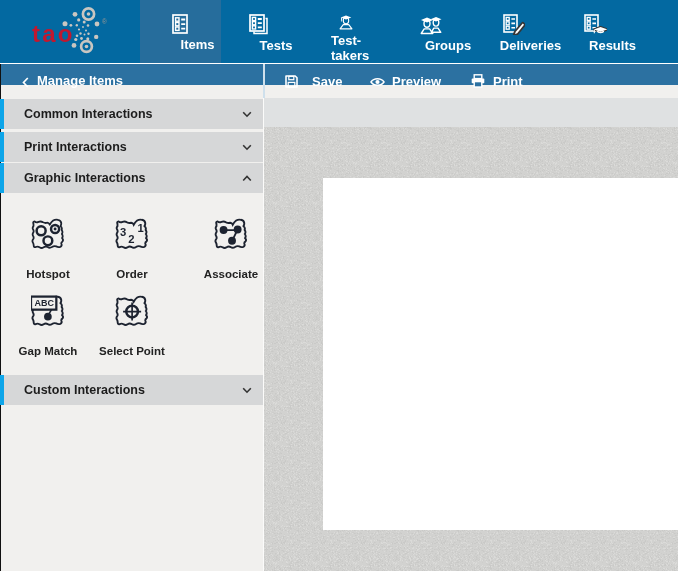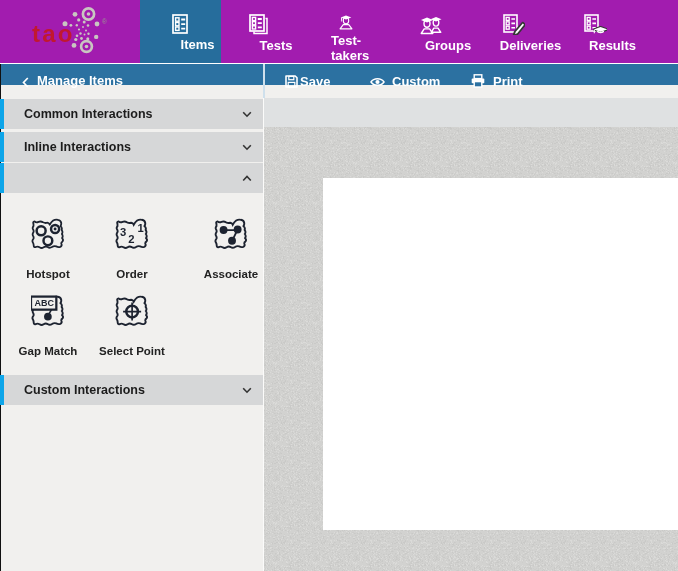--- a/index.html
+++ b/index.html
@@ -1,20 +1,20 @@
 <!DOCTYPE html>
 <html><head>
 <meta charset="utf-8">
 <style>
   html,body{margin:0;padding:0;}
   body{width:678px;height:571px;overflow:hidden;position:relative;
        font-family:"Liberation Sans",sans-serif;background:#f1f0ee;}
   .abs{position:absolute;}
   
-  #topbar{left:0;top:0;width:678px;height:80px;background:#a21caf;}
+  #topbar{left:0;top:0;width:678px;height:80px;background:#0369a1;}
   .tab{position:absolute;top:0;height:63px;display:flex;flex-direction:column;
        align-items:center;justify-content:flex-start;color:#fff;}
   .tab .lbl{font-size:13px;font-weight:bold;margin-top:3px;padding-left:34px;}
   .tab svg{margin-top:14px;}
   .tab.active{background:#266d9c;}
   
   #bluebar{left:0;top:63px;width:678px;height:22px;background:#2c71a1;
            border-top:1px solid #fff;box-sizing:border-box;}
   #managebar{left:0;top:0;width:263px;height:34px;color:#fff;}
   #managebar .txt{position:absolute;left:37px;top:9px;font-size:13px;font-weight:bold;}
@@ -148,28 +148,28 @@
     <div class="txt">Manage Items</div>
   </div>
   <div class="abs" id="bluesep"></div>
   <div class="abs" style="left:0;top:0;width:1px;height:34px;background:#111;"></div>
   <div class="tool" style="left:285px;">
     <svg class="abs" style="left:0;top:11px" width="13" height="13" viewBox="0 0 13 13" fill="none" stroke="#fff">
       <path d="M1 1 h9.2 l1.8 1.8 v9.2 h-11 Z" stroke-width="1.6" stroke-linejoin="round"></path>
       <rect x="3.8" y="1.4" width="5" height="3.3" stroke-width="1.2"></rect>
       <rect x="3.2" y="7.4" width="6.6" height="4.6" stroke-width="1.2"></rect>
     </svg>
-    <div class="abs" style="left:15px;top:10px;">Save</div>
+    <div class="abs" style="left:27px;top:10px;">Save</div>
   </div>
   <div class="tool" style="left:370px;">
     <svg class="abs" style="left:0;top:13px" width="15" height="10" viewBox="0 0 15 10">
       <path d="M1 5 C3.8 0.7 11.2 0.7 14 5 C11.2 9.3 3.8 9.3 1 5 Z" fill="none" stroke="#fff" stroke-width="1.5"></path>
       <circle cx="7.5" cy="5" r="2.1" fill="#fff"></circle>
     </svg>
-    <div class="abs" style="left:22px;top:10px;">Custom</div>
+    <div class="abs" style="left:22px;top:10px;">Preview</div>
   </div>
   <div class="tool" style="left:471px;">
     <svg class="abs" style="left:0;top:10px" width="14" height="14" viewBox="0 0 14 14" fill="none" stroke="#fff">
       <rect x="3.2" y="0.8" width="7.6" height="3.8" stroke-width="1.4"></rect>
       <rect x="0.7" y="4.6" width="12.6" height="4.6" rx="0.8" fill="#fff" stroke="none"></rect>
       <rect x="3.2" y="7.6" width="7.6" height="5.4" fill="#2c71a1" stroke-width="1.4"></rect>
     </svg>
     <div class="abs" style="left:22px;top:10px;">Print</div>
   </div>
 </div>
@@ -195,26 +195,27 @@
 <div class="abs" id="vline"></div>
 
 <div class="abs" id="sidebar"></div>
 <div class="abs acc" style="top:99px;">
   <div class="t">Common Interactions</div>
   <svg width="10" height="7" viewBox="0 0 10 7">
       <path d="M1.2 1.2 L5 5.2 L8.8 1.2" fill="none" stroke="#333" stroke-width="1.6"></path>
     </svg>
 </div>
 <div class="abs acc" style="top:132px;">
-  <div class="t">Inline Interactions</div>
+  <div class="t">Print Interactions</div>
   <svg width="10" height="7" viewBox="0 0 10 7">
       <path d="M1.2 1.2 L5 5.2 L8.8 1.2" fill="none" stroke="#333" stroke-width="1.6"></path>
     </svg>
 </div>
 <div class="abs acc" style="top:163px;">
+  <div class="t">Graphic Interactions</div>
   <svg width="10" height="7" viewBox="0 0 10 7">
       <path d="M1.2 5.5 L5 1.5 L8.8 5.5" fill="none" stroke="#333" stroke-width="1.6"></path>
     </svg>
 </div>
 <div class="abs acc" style="top:375px;">
   <div class="t">Custom Interactions</div>
   <svg width="10" height="7" viewBox="0 0 10 7">
       <path d="M1.2 1.2 L5 5.2 L8.8 1.2" fill="none" stroke="#333" stroke-width="1.6"></path>
     </svg>
 </div>

